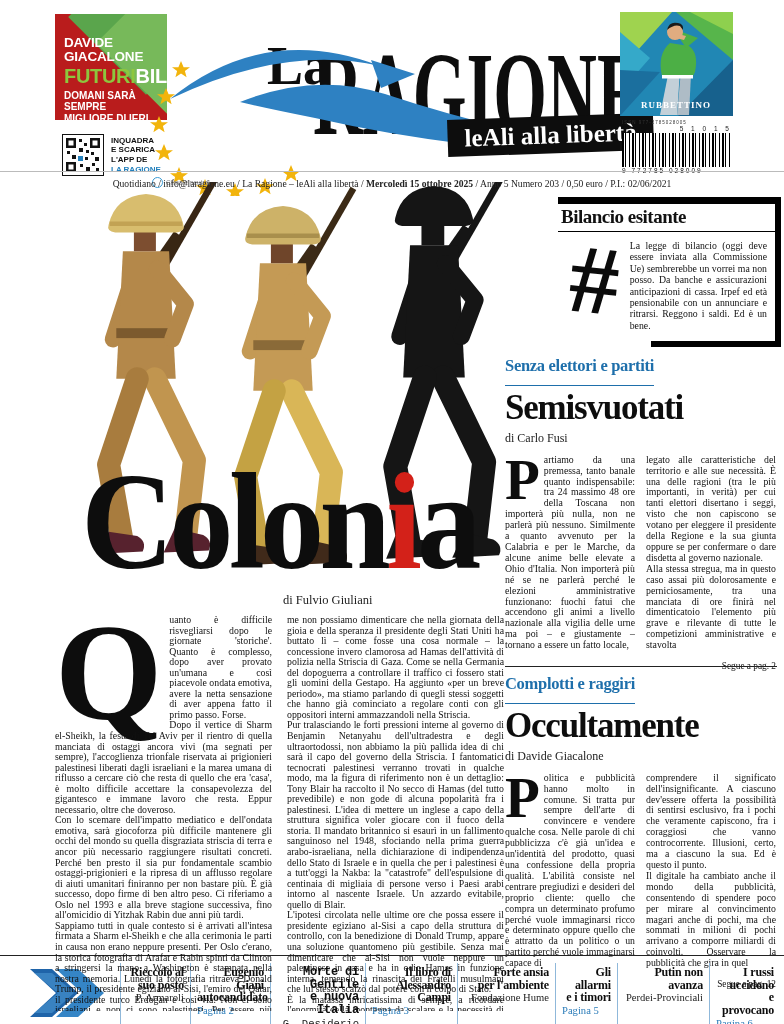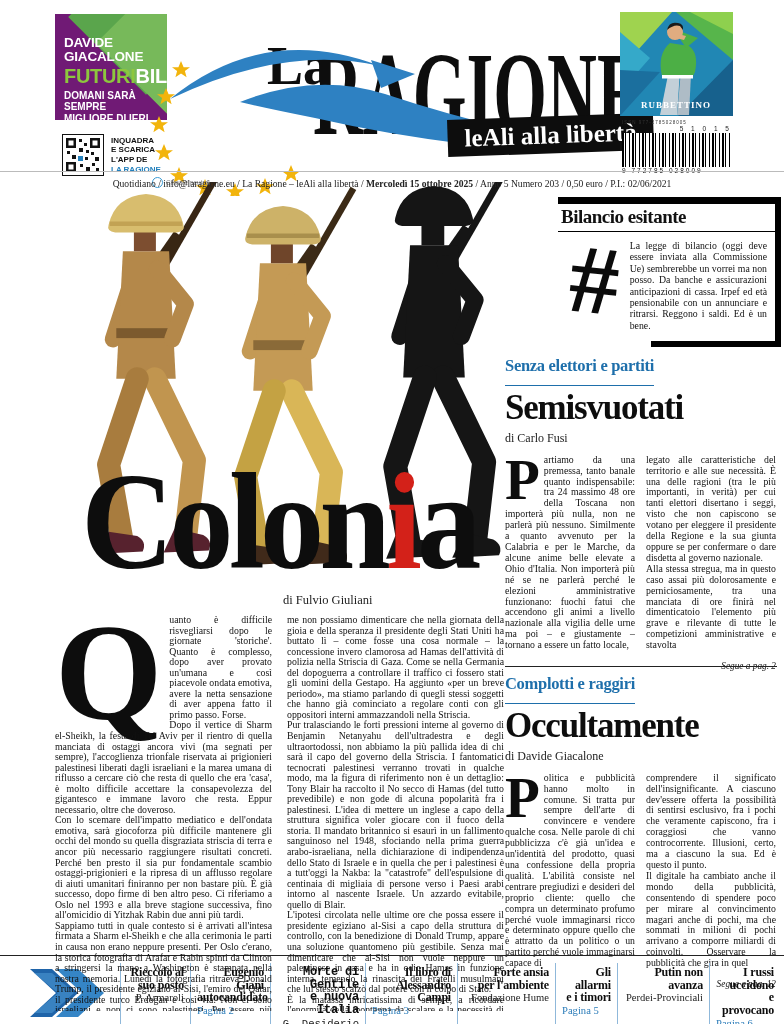--- a/index.html
+++ b/index.html
@@ -1,21 +1,21 @@
 <!DOCTYPE html>
 <html><head>
 <meta charset="utf-8">
 <style>
   html,body{margin:0;padding:0;background:#e8e8e8;}
   #page{position:relative;width:784px;height:1024px;background:#ffffff;overflow:hidden;
         font-family:"Liberation Serif",serif;color:#111;margin:0 auto;}
   .abs{position:absolute;}
 
   
-  .promo{left:55px;top:14px;width:112px;height:106px;background:#701a75;overflow:hidden;}
+  .promo{left:55px;top:14px;width:112px;height:106px;background:#b91c1c;overflow:hidden;}
   .promo::before{content:"";position:absolute;right:-34px;top:-52px;width:110px;height:110px;
                  background:#5aa54c;transform:rotate(45deg);}
   .promo::after{content:"";position:absolute;right:-62px;top:-26px;width:110px;height:110px;
                 background:#77b95a;transform:rotate(45deg);}
   .promo-inner{position:absolute;z-index:2;left:9px;top:22px;font-family:"Liberation Sans",sans-serif;}
   .promo-name{color:#fff;font-weight:bold;font-size:13.5px;line-height:1.02;letter-spacing:-0.2px;}
   .promo-title{font-weight:bold;font-size:20px;line-height:1.1;margin-top:1px;letter-spacing:-0.3px;text-align:right;}
   .promo-title .g{color:#8dc63e;} .promo-title .w{color:#fff;}
   .promo-sub{color:#fff;font-weight:bold;font-size:10px;line-height:1.15;margin-top:3px;}
 
@@ -73,21 +73,21 @@
   .rail-section{left:505px;width:272px;}
   .kicker{display:inline-block;color:#1e6fab;font-weight:bold;font-size:16.5px;letter-spacing:-0.3px;
           border-bottom:1.5px solid #1e6fab;padding-bottom:9px;}
   .rail-head{font-weight:bold;font-size:36px;letter-spacing:-1.2px;line-height:1.02;color:#0d0d0d;margin-top:3px;
              transform:scaleX(0.97);transform-origin:left;}
   .rail-byline{font-size:12px;margin-top:5px;color:#222;}
   .rail-cols{display:flex;gap:11px;margin-top:9px;}
   .rail-col{width:130px;overflow:hidden;font-size:9.8px;line-height:10.9px;text-align:justify;}
   .rail-col p{margin:0;}
   .dropcap-p{float:left;font-weight:bold;font-size:57px;line-height:46px;margin:2px 4px 0 0;color:#0d0d0d;}
-  .segue{font-style:italic;font-size:9.3px;text-align:right;margin-top:10px;}
+  .segue{font-size:9.3px;text-align:right;margin-top:10px;}
   .divider{left:505px;width:272px;border-top:1.5px solid #222;height:0;}
 
   
   .strip-line{left:0;top:955px;width:784px;border-top:1.5px solid #222;height:0;}
   .strip{left:0;top:963px;width:784px;height:61px;display:flex;overflow:hidden;}
   .strip-logo{width:120px;display:flex;align-items:flex-start;justify-content:flex-end;padding:4px 14px 0 0;box-sizing:border-box;}
   .cell{box-sizing:border-box;padding:3px 6px 0 6px;border-left:1.5px solid #8fb8da;}
   .cell:first-of-type{border-left:none;}
   .cell .t{font-weight:bold;font-size:12px;line-height:1.06;letter-spacing:-0.2px;color:#0d0d0d;text-align:right;}
   .cell .s{font-size:10.6px;margin-top:1px;color:#222;}

